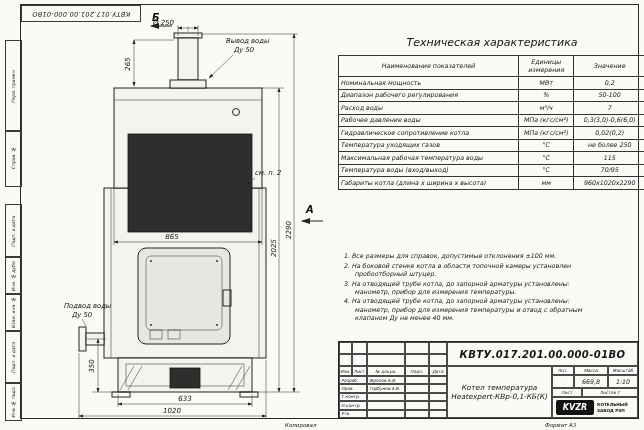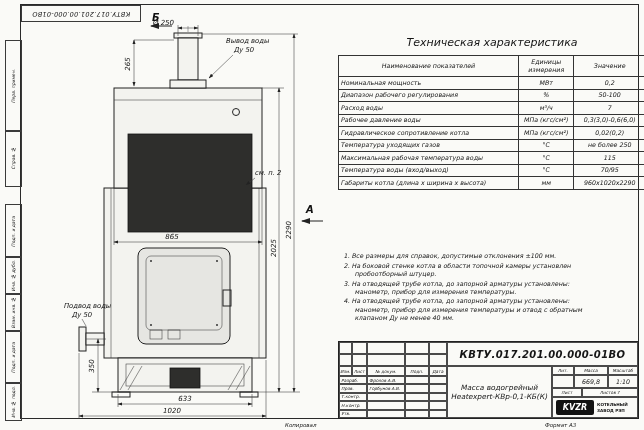--- a/index.html
+++ b/index.html
@@ -341,21 +341,21 @@
       <div class="cell l sp2">Утв.</div>
       <div class="cell l"></div>
       <div class="cell"></div>
         <div class="cell"></div>
     </div>
 
     <div class="tb-right">
       <div class="des">КВТУ.017.201.00.000-01ВО</div>
       <div class="tb-bottom">
         <div class="namecell">
-          <div>Масса водогрейный</div>
+          <div>Котел температура</div>
           <div>Heatexpert-КВр-0,1-КБ(К)</div>
         </div>
         <div class="tb-r2">
           <div class="row-lit">
             <div class="cell">Лит.</div>
             <div class="cell">Масса</div>
             <div class="cell">Масштаб</div>
           </div>
           <div class="row-val">
             <div class="cell"></div>

